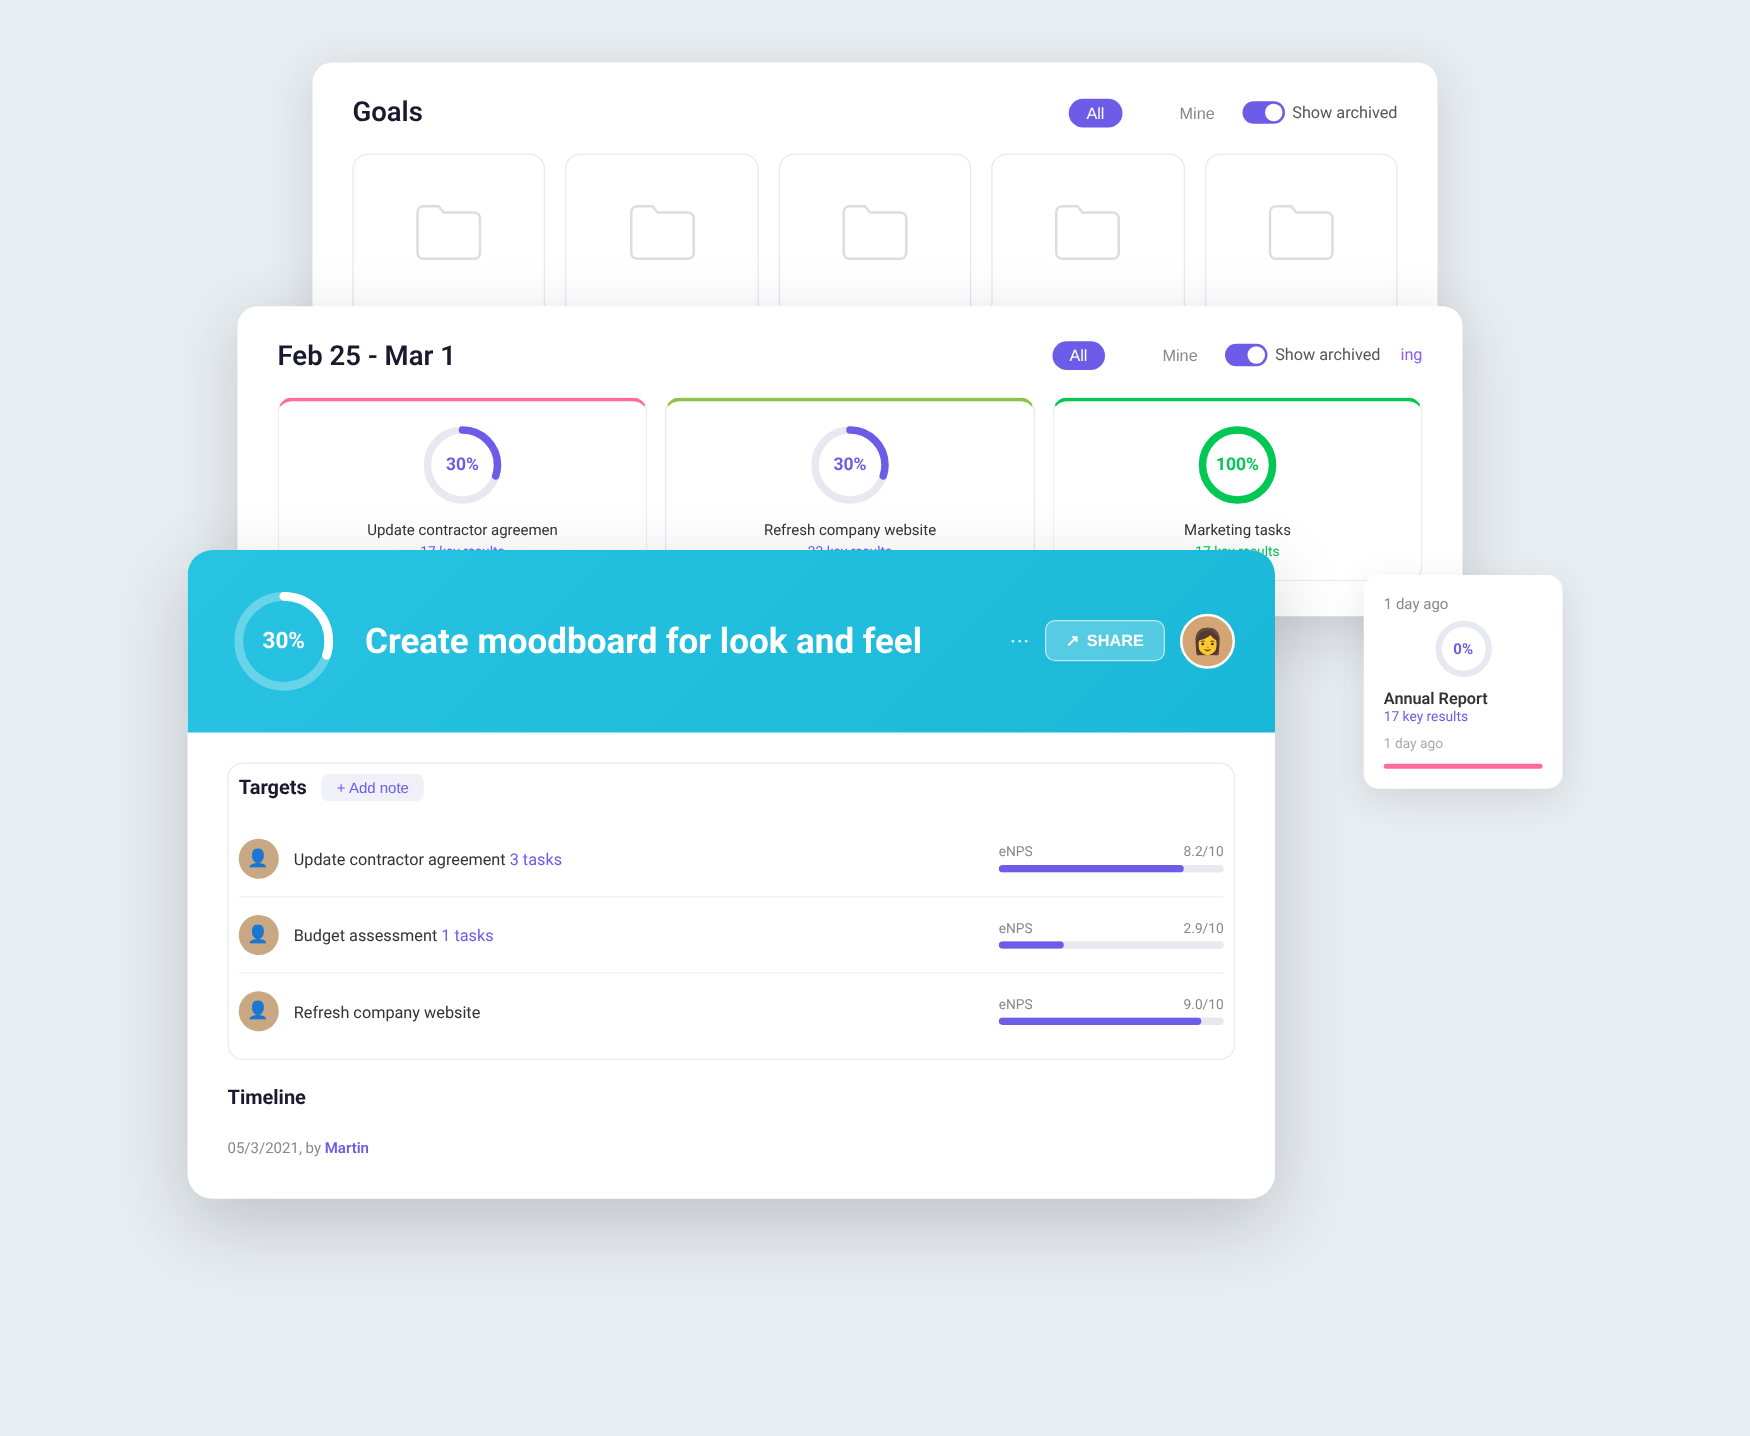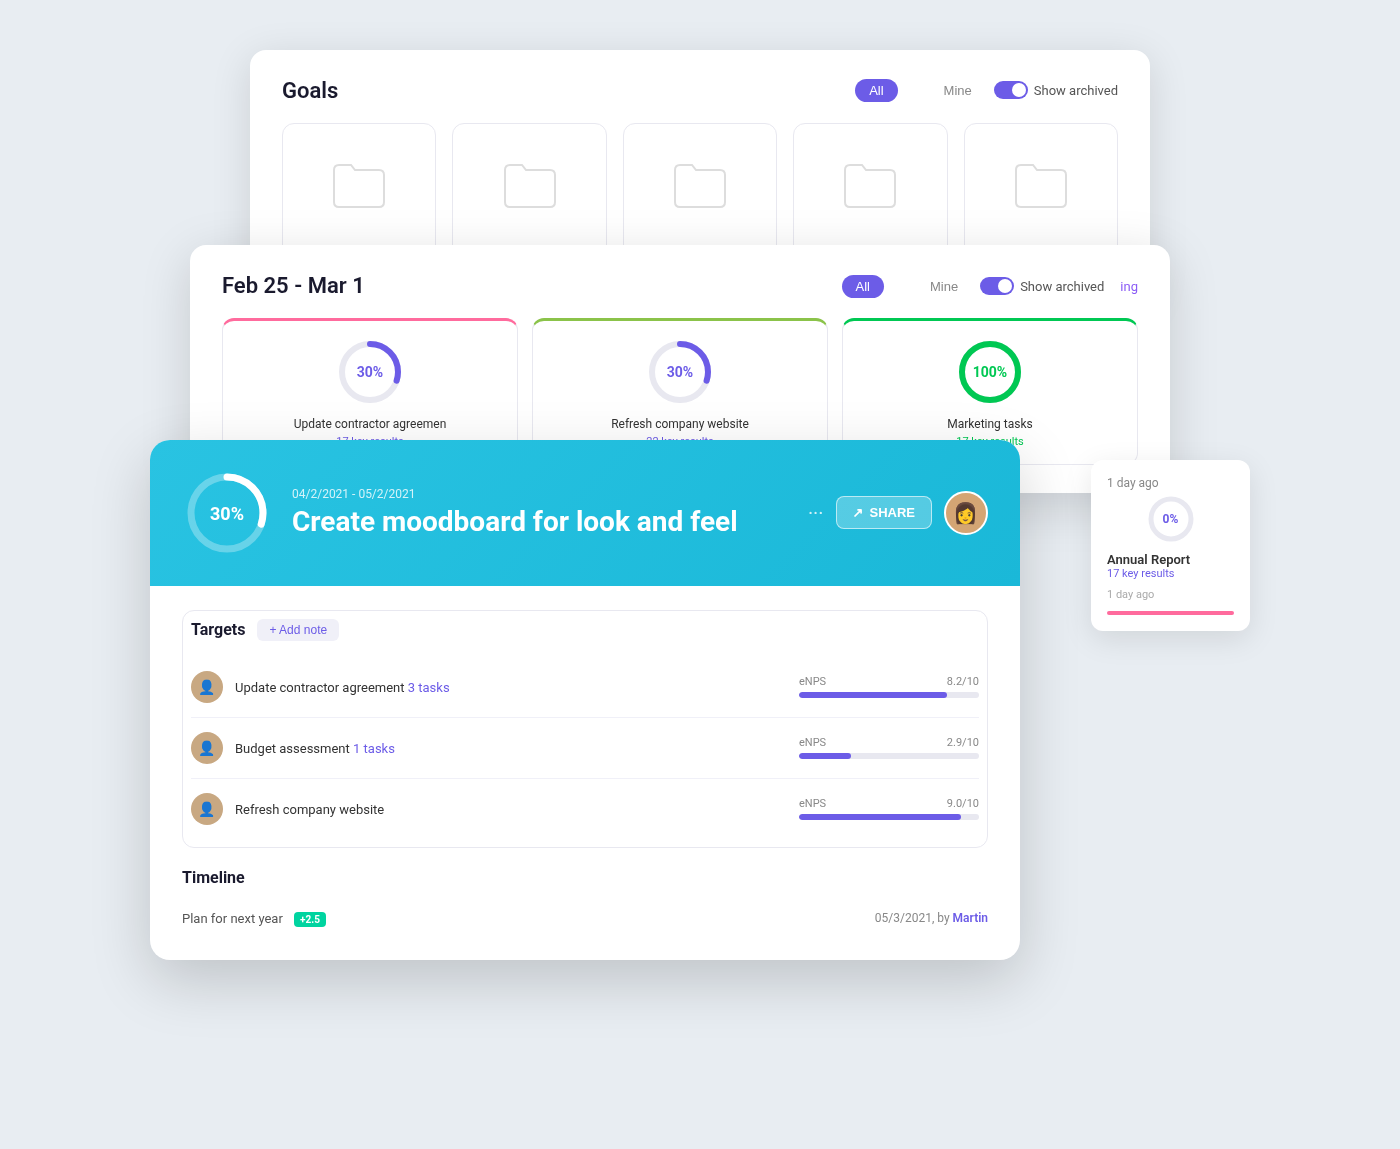--- a/index.html
+++ b/index.html
@@ -121,21 +121,21 @@
       left: 40px;
       width: 980px;
       background: #fff;
       border-radius: 16px;
       box-shadow: 0 12px 50px rgba(0,0,0,0.15);
       padding: 28px 32px;
       z-index: 2;
     }
     .card-week-header {
       display: flex;
-      align-items: flex-end;
+      align-items: flex-start;
       justify-content: space-between;
       margin-bottom: 20px;
     }
     .card-week-title {
       font-size: 22px;
       font-weight: 600;
       color: #1a1a2e;
     }
     .week-goals-grid {
       display: flex;
@@ -583,21 +583,20 @@
   <div class="card-main">
     <div class="card-main-header">
       <div class="main-ring-container">
         <svg class="ring-svg" viewBox="0 0 90 90">
           <circle cx="45" cy="45" r="36" fill="none" stroke="rgba(255,255,255,0.3)" stroke-width="7"></circle>
           <circle cx="45" cy="45" r="36" fill="none" stroke="#fff" stroke-width="7" stroke-dasharray="226.19" stroke-dashoffset="158.33" stroke-linecap="round" transform="rotate(-90 45 45)"></circle>
         </svg>
         <span class="main-ring-label">30%</span>
       </div>
       <div class="main-header-content">
-        <div class="main-date-range">04/2/2021 - 05/2/2021</div>
         <div class="main-title">Create moodboard for look and feel</div>
       </div>
       <div class="main-header-actions">
         <span class="more-dots">···</span>
         <button class="share-btn">
           <span>↗</span>
           <span>SHARE</span>
         </button>
         <div class="avatar-circle">👩</div>
       </div>
@@ -658,24 +657,20 @@
             <div class="metric-bar-bg">
               <div class="metric-bar-fill" style="width:90%;"></div>
             </div>
           </div>
         </div>
       </div>
 
       <div class="timeline-section">
         <div class="timeline-title">Timeline</div>
         <div class="timeline-row">
-          <span class="timeline-name">
-            Plan for next year
-            <span class="timeline-badge">+2.5</span>
-          </span>
           <span class="timeline-date">
             05/3/2021, by <span>Martin</span>
           </span>
         </div>
       </div>
     </div>
   </div>
 
 </div>
 

